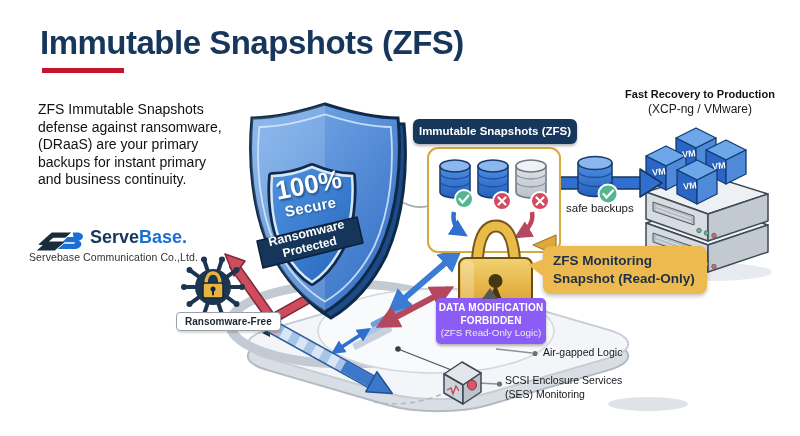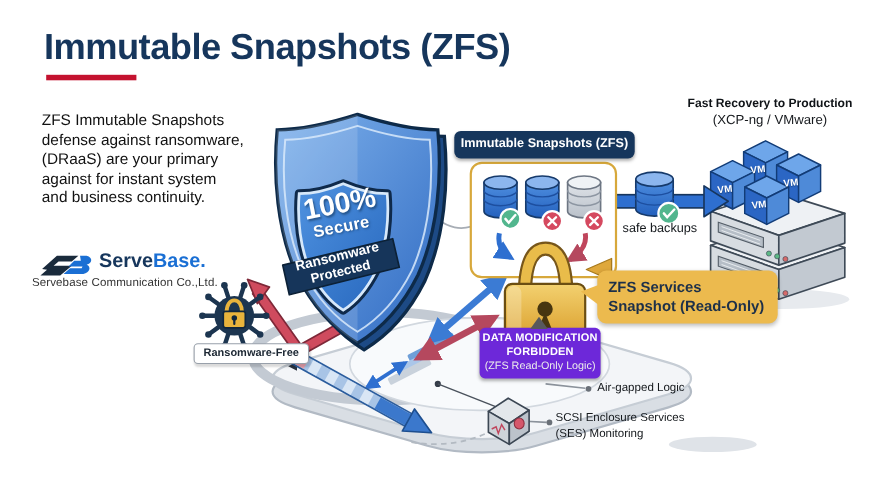--- a/index.html
+++ b/index.html
@@ -31,21 +31,21 @@
                    text-shadow:1px 1px 2px rgba(13,42,73,0.5); white-space:nowrap; }
   .ribbon-text { left:255px; top:226px; width:106px; transform:rotate(-13.5deg); text-align:center;
                  color:#fff; line-height:14px; white-space:nowrap; }
   .ribbon-text .l1 { font-size:12.5px; font-weight:800; }
   .ribbon-text .l2 { font-size:12px; font-weight:800; }
   .callout { left:543px; top:246px; width:164px; background:#ecba4e; border-radius:8px; padding:6px 10px;
              color:#1d3049; font-size:13.5px; font-weight:bold; line-height:18px;
              box-shadow:0 2px 4px rgba(0,0,0,0.25); }
   .callout .tail { position:absolute; left:-15px; top:13px; width:0; height:0;
                    border-right:16px solid #ecba4e; border-top:6px solid transparent; border-bottom:12px solid transparent; }
-  .forb-badge { left:436px; top:298px; width:110px; background:#6d28d9; border-radius:5px; color:#fff;
+  .forb-badge { left:436px; top:298px; width:110px; background:#8b5cf6; border-radius:5px; color:#fff;
                 text-align:center; padding:4px 2px 5px 2px; box-shadow:0 2px 3px rgba(0,0,0,0.3); }
   .forb-badge .t1 { font-size:10px; font-weight:800; letter-spacing:0.2px; line-height:12.5px; white-space:nowrap; }
   .forb-badge .t2 { font-size:9.8px; font-weight:400; color:#ececec; line-height:12px; white-space:nowrap; }
   .forb-badge .tri { position:absolute; left:46px; top:-10px; width:0; height:0;
                      border-bottom:11px solid #57585c; border-left:8px solid transparent; border-right:8px solid transparent; }
   .rec-title { left:615px; top:88px; width:170px; text-align:center; font-size:11px; font-weight:800; color:#101418; white-space:nowrap; }
   .rec-sub { left:615px; top:102px; width:170px; text-align:center; font-size:12px; color:#16191d; white-space:nowrap; }
   .safe-label { left:566px; top:202px; font-size:11.5px; color:#14181c; white-space:nowrap; }
   .airgap-label { left:543px; top:346px; font-size:10.5px; color:#14181c; white-space:nowrap; }
   .ses-label { left:505px; top:374px; font-size:10.5px; color:#14181c; line-height:13.5px; }
@@ -276,21 +276,21 @@
     <polygon points="533,245 556,235 556,255" fill="#dfa83c" stroke="#a87a1d" stroke-width="1.2" stroke-linejoin="round"></polygon>
   </svg>
 
   <div class="ov page-title">Immutable Snapshots (ZFS)</div>
   <div class="ov title-underline"></div>
 
   <div class="ov intro">
     <div>ZFS Immutable Snapshots</div>
     <div>defense against ransomware,</div>
     <div>(DRaaS) are your primary</div>
-    <div>against for instant system</div>
+    <div>backups for instant primary</div>
     <div>and business continuity.</div>
   </div>
 
   <svg class="ov logo-mark" width="52" height="30" viewBox="0 0 66 40">
     <path d="M4 30 L22 14 L48 14 L40 21 L24 21 L18 26 L40 26 L26 38 L2 38 L10 31 Z" fill="#1a2b3c"></path>
     <path d="M50 14 L58 14 C66 16 65 23 58 25 C64 27 62 35 54 36 L30 36 L38 29 L52 29 L53 27 L36 27 L43 20 L51 20 Z" fill="#1a6fd4"></path>
   </svg>
   <div class="ov brand-line">
     <span class="brand-primary">Serve</span><span class="brand-secondary">Base.</span>
   </div>
@@ -302,21 +302,21 @@
 
   <div class="ov shield-percent">100%</div>
   <div class="ov shield-secure">Secure</div>
   <div class="ov ribbon-text">
     <div class="l1">Ransomware</div>
     <div class="l2">Protected</div>
   </div>
 
   <div class="ov callout">
     <div class="tail"></div>
-    <div>ZFS Services</div>
+    <div>ZFS Monitoring</div>
     <div>Snapshot (Read-Only)</div>
   </div>
 
   <div class="ov forb-badge">
     <div class="tri"></div>
     <div class="t1">DATA MODIFICATION</div>
     <div class="t1">FORBIDDEN</div>
     <div class="t2">(ZFS Read-Only Logic)</div>
   </div>
 

